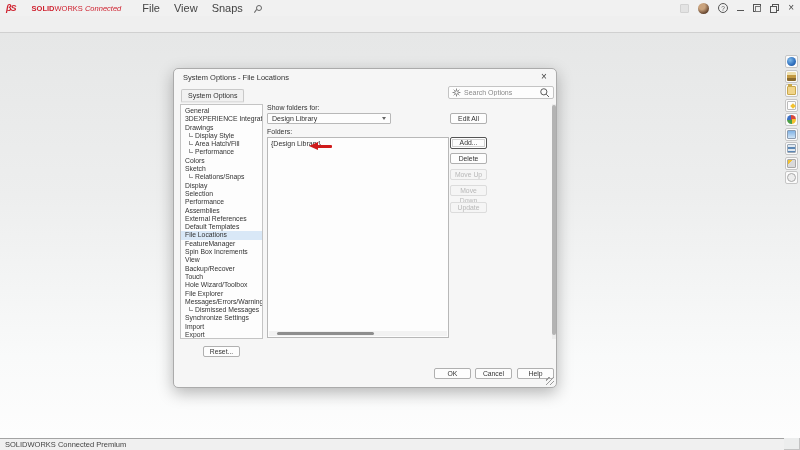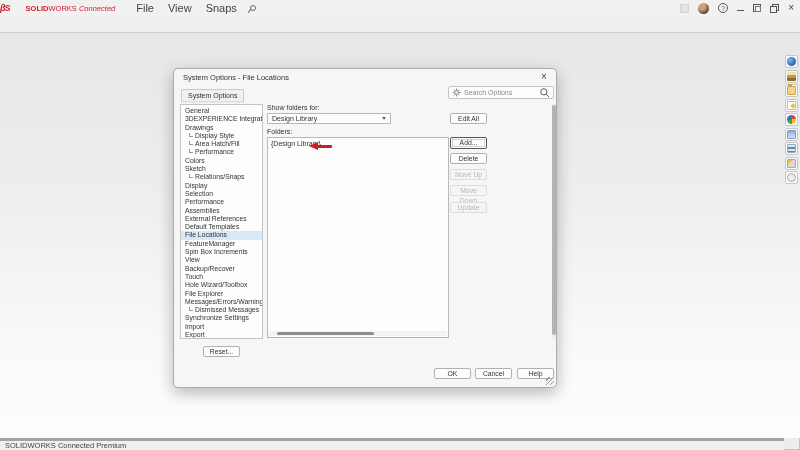--- a/index.html
+++ b/index.html
@@ -1,21 +1,21 @@
 <!DOCTYPE html>
 <html><head>
 <meta charset="utf-8">
 <style>
   html,body{margin:0;padding:0;background:#fff;}
   *{box-sizing:border-box;font-family:"Liberation Sans",sans-serif;}
   .screen{position:relative;width:800px;height:450px;overflow:hidden;background:#eceded;outline:1px solid #c3c3c3;outline-offset:-1px;}
 
   
   .titlebar{position:absolute;left:0;top:0;width:800px;height:16px;background:#f1f1f1;display:flex;align-items:center;}
-  .logo-mark{font-size:9px;font-weight:bold;font-style:italic;color:#cf202e;letter-spacing:-1px;}
+  .logo-mark{font-size:9px;font-weight:bold;font-style:italic;color:#cf202e;margin-left:6px;letter-spacing:-1px;}
   .brand{margin-left:16px;font-size:7.5px;color:#cf202e;white-space:nowrap;}
   .brand b{font-weight:bold;}
   .brand i{font-style:italic;}
   .menus{display:flex;margin-left:14px;gap:0;}
   .menu-item{font-size:11px;color:#444;padding:2px 7px;cursor:default;text-align:right;}
   .pin{position:relative;width:9px;height:9px;margin-left:3px;}
   .pin::before{content:"";position:absolute;left:3px;top:1px;width:4px;height:4px;border:1px solid #666;border-radius:50%;}
   .pin::after{content:"";position:absolute;left:2px;top:5px;width:1px;height:4px;background:#666;transform:rotate(35deg);}
   .win-controls{position:absolute;right:6px;top:0;height:16px;display:flex;align-items:center;gap:9px;}
   .ic-tile{width:9px;height:9px;border:1px solid #d2d2d2;background:#e3e3e3;border-radius:1px;}
@@ -91,21 +91,21 @@
   .b-ok{left:260px;top:299px;}
   .b-cancel{left:301px;top:299px;}
   .b-help{left:343px;top:299px;}
 
   .vscroll{position:absolute;left:378px;top:35px;width:4px;height:235px;background:#ececec;}
   .vthumb{position:absolute;left:0;top:1px;width:4px;height:230px;background:#b3b3b3;border-radius:2px;}
 
   .grip{position:absolute;right:2px;bottom:2px;width:8px;height:8px;background:repeating-linear-gradient(135deg,transparent 0 2px,#9a9a9a 2px 3px);}
 
   
-  .statusbar{position:absolute;left:0;top:438px;width:784px;height:12px;background:#f0f0f0;border-top:3px solid #a3a3a3;display:flex;align-items:center;}
+  .statusbar{position:absolute;left:0;top:438px;width:784px;height:12px;background:#f0f0f0;border-top:1px solid #a3a3a3;display:flex;align-items:center;}
   .status-text{font-size:7.5px;color:#444;margin-left:5px;}
 </style>
 </head>
 <body>
 
 <div class="screen">
 
   <div class="titlebar">
     <span class="logo-mark">βS</span>
     <span class="brand"><b>SOLID</b><span>WORKS</span> <i>Connected</i></span>

